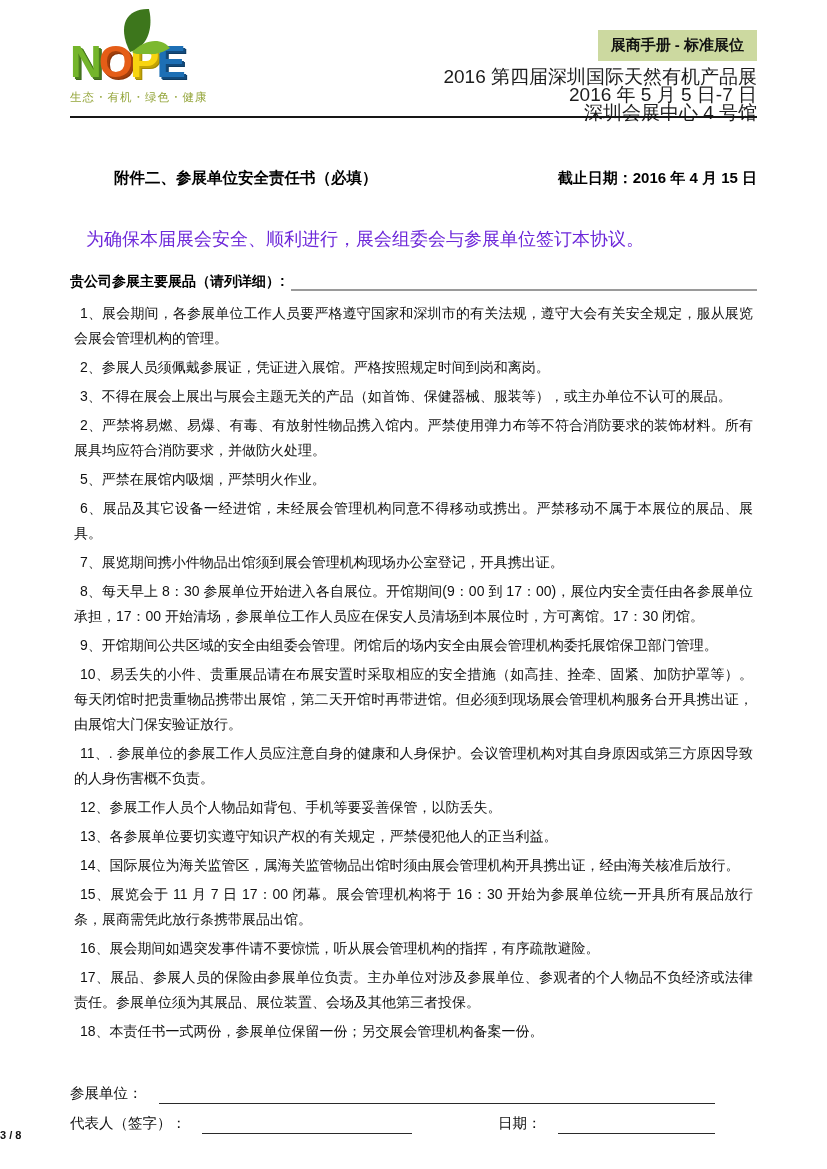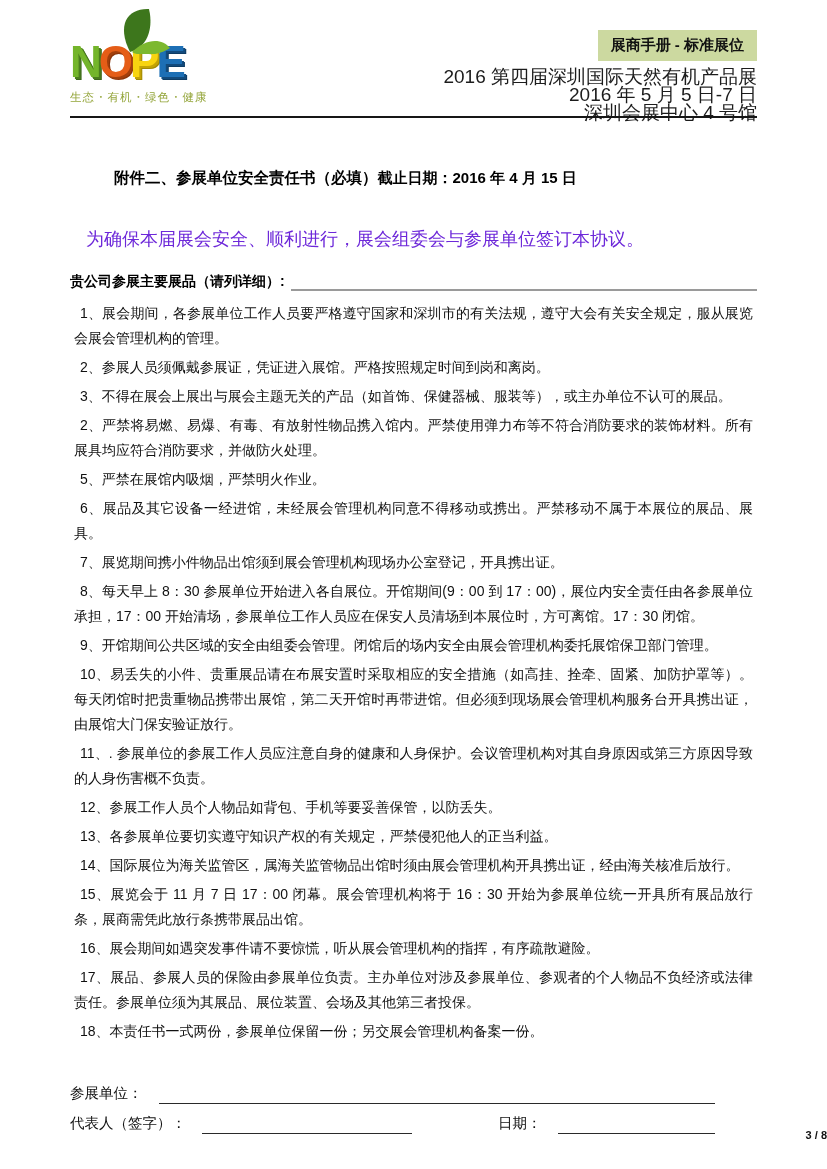--- a/index.html
+++ b/index.html
@@ -82,21 +82,21 @@
 
   
   .main {
     position: absolute;
     left: 70px;
     top: 168px;
     width: 687px;
   }
   .title-row {
     display: flex;
-    justify-content: flex-start;
+    justify-content: space-between;
     align-items: baseline;
     padding-left: 44px;
   }
   .title-row h1 {
     margin: 0;
     font-size: 15.5px;
     font-weight: bold;
     color: #000;
   }
   .deadline {
@@ -159,21 +159,21 @@
   .w210 { width: 210px; flex: none; margin-left: 4px; }
   .sig-gap { width: 62px; flex: none; }
   .ml4 { margin-left: 4px; }
 
   
   .page-num {
     position: absolute;
     left: 0;
     right: 0;
     bottom: 28px;
-    text-align: right;
+    text-align: left;
     font-size: 11px;
     font-weight: bold;
     color: #111;
   }
 </style>
 </head>
 <body>
 
 <div class="page">
 

